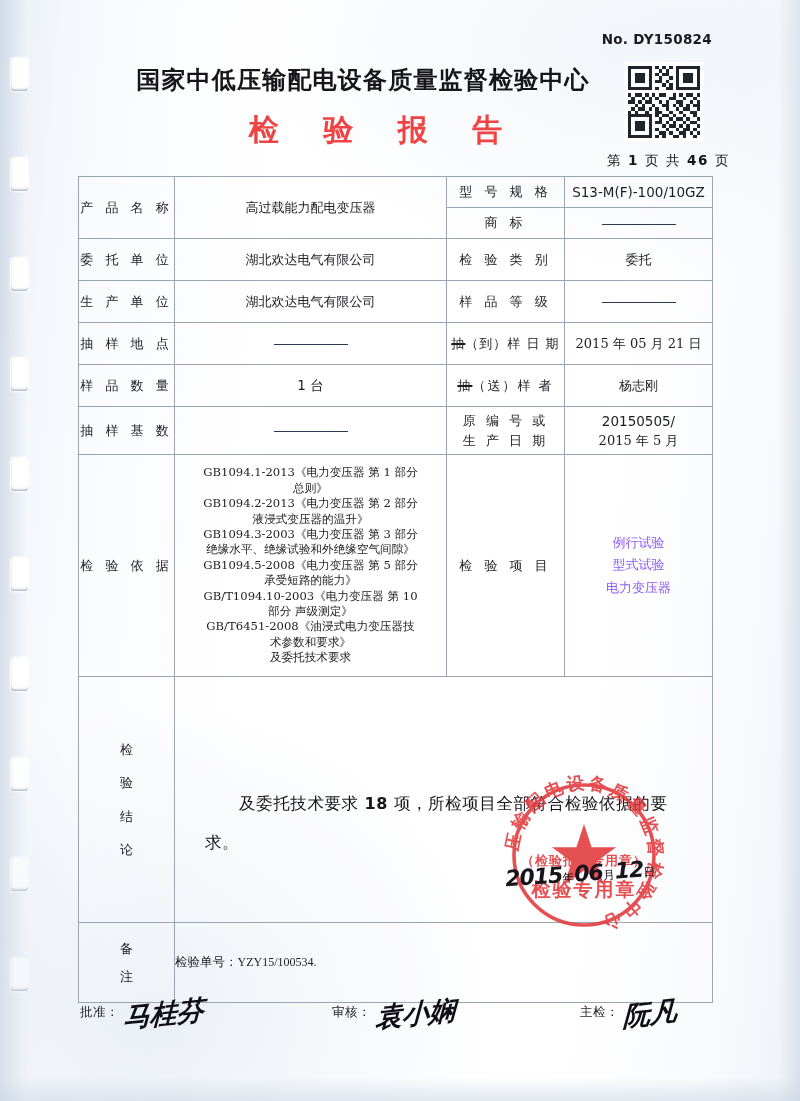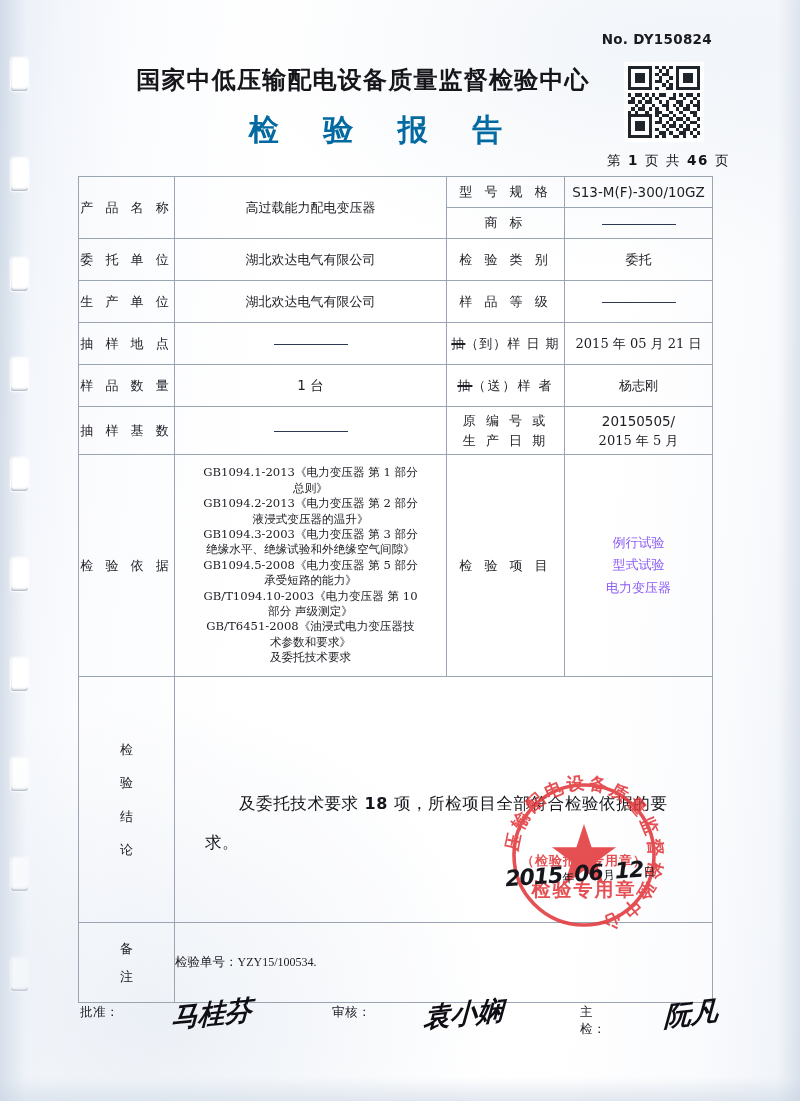--- a/index.html
+++ b/index.html
@@ -65,21 +65,21 @@
     font-family:"DejaVu Serif","Liberation Serif",serif;
     font-size:24px; font-weight:700; letter-spacing:1.2px;
     color:#15151a;
     padding-right: 74px;
   }
   .report-title {
     position:absolute; left:0; top:110px; width:800px;
     text-align:center;
     font-family:"DejaVu Serif","Liberation Serif",serif;
     font-size:30px; font-weight:700; letter-spacing:17px;
-    color:#0369a1;
+    color:#ef4444;
     padding-right: 32px;
   }
 
   .qr {
     position:absolute; left:624px; top:62px;
     width:80px; height:80px;
     background:#fff;
     padding:4px;
   }
   .qr svg { display:block; }
@@ -207,21 +207,21 @@
   .hand-date .hw {
     font-family:"DejaVu Sans","Liberation Sans",sans-serif;
     font-size:22px; font-weight:600;
     font-style:italic;
     letter-spacing:-1px;
   }
   .hand-date .sm { font-size:12px; letter-spacing:0; }
 
   
   .sigrow { position:absolute; left:78px; top:1000px; width:640px; height:60px; }
-  .sig { position:absolute; top:0; display:flex; align-items:flex-start;gap:48px; }
+  .sig { position:absolute; top:0; display:flex; align-items:flex-start; }
   .sig-label {
     font-family:"DejaVu Serif","Liberation Serif",serif;
     font-size:12.5px; color:#1d1d24; letter-spacing:.5px;
     padding-top:4px;
   }
   .sig-mark {
     font-family:"DejaVu Serif","Liberation Serif",serif;
     font-size:27px; font-style:italic; font-weight:700;
     color:#0e0e14;
     transform: rotate(-6deg) skewX(-8deg);
@@ -393,21 +393,21 @@
         <col style="width:272px">
         <col style="width:118px">
         <col style="width:148px">
     </colgroup>
     <tbody>
 
       <tr>
         <td class="lbl" rowspan="2" style="height:62px">产 品 名 称</td>
         <td class="val" rowspan="2">高过载能力配电变压器</td>
         <td class="lbl" style="height:31px">型 号 规 格</td>
-        <td class="val val-ascii">S13-M(F)-300/10GZ</td>
+        <td class="val val-ascii">S13-M(F)-100/10GZ</td>
       </tr>
       <tr>
         <td class="lbl" style="height:31px">商 标</td>
         <td class="val"><span class="dash"></span></td>
       </tr>
 
       <tr>
         <td class="lbl" style="height:42px">委 托 单 位</td>
         <td class="val">湖北欢达电气有限公司</td>
         <td class="lbl">检 验 类 别</td>

